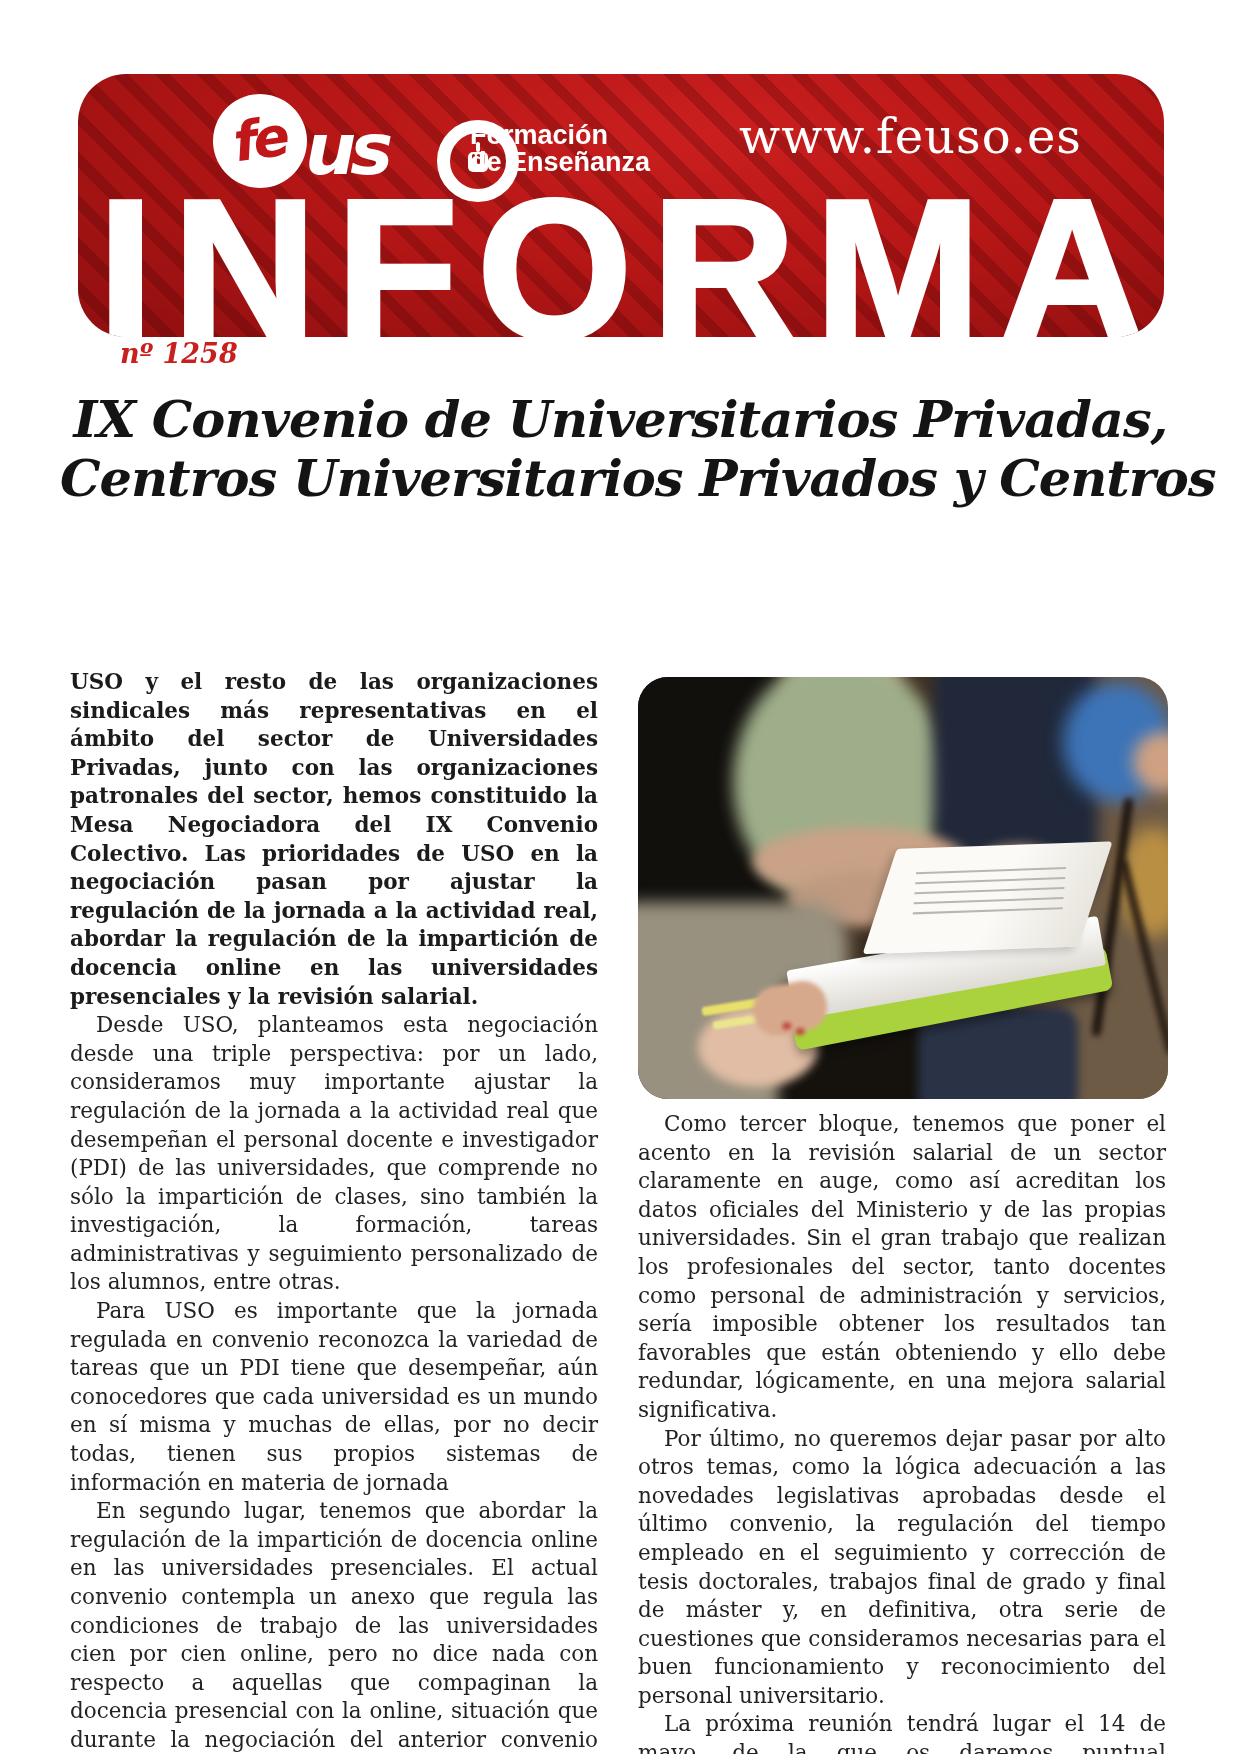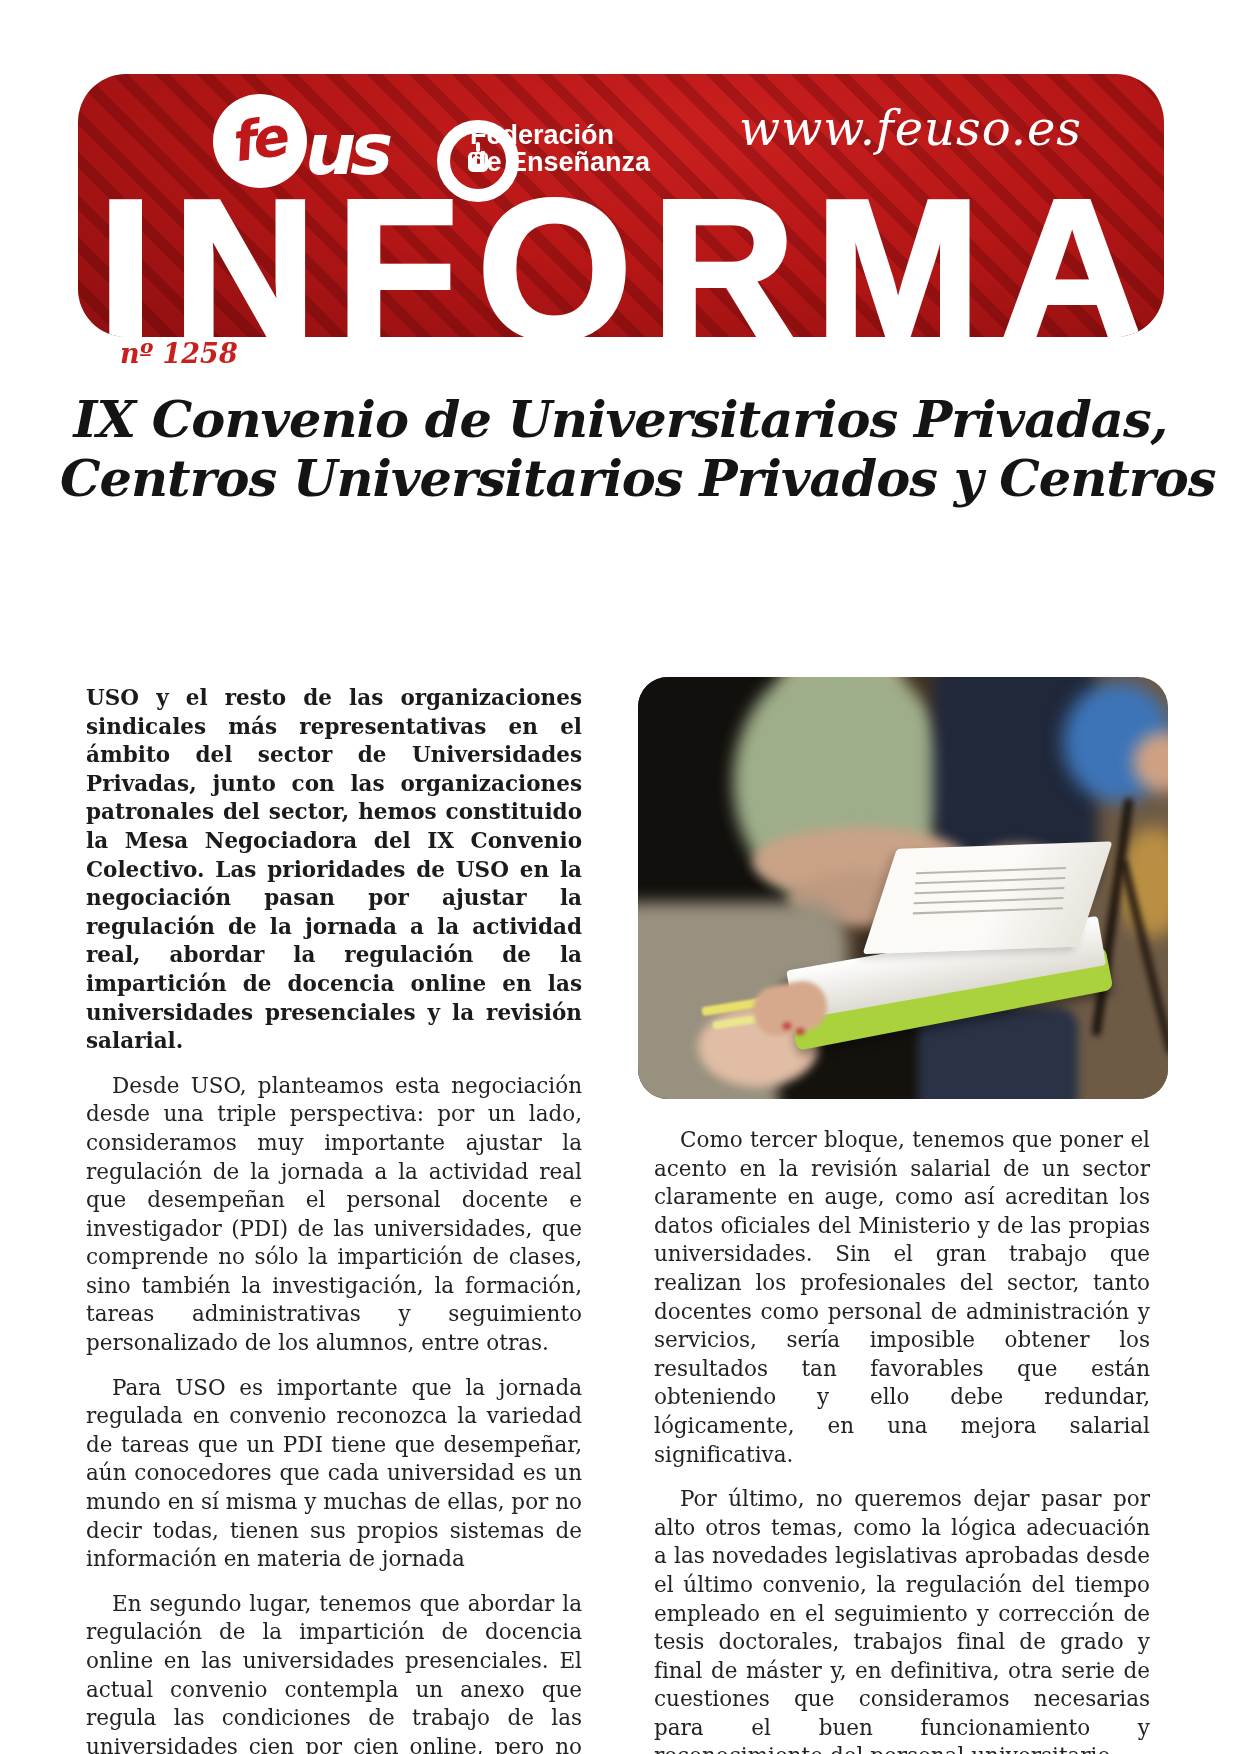--- a/index.html
+++ b/index.html
@@ -37,22 +37,22 @@
   .fist .f1,.fist .f2,.fist .f3{position:absolute;top:8px;width:3px;height:10px;background:#b01414;border-radius:2px;}
   .fist .f1{left:7px}.fist .f2{left:12px}.fist .f3{left:17px}
   .fist .mic{position:absolute;left:11px;top:-4px;width:4px;height:10px;background:#ffffff;border-radius:2px;}
 
   .tagline{
     position:absolute;left:392px;top:48px;color:#ffffff;
     font-family:"Liberation Sans",sans-serif;font-weight:bold;
     font-size:27px;line-height:27px;
   }
   .website{
-    position:absolute;right:82px;top:26px;color:#ffffff;
-    font-family:"DejaVu Serif",serif;font-style:italic;
+    position:absolute;right:82px;top:34px;color:#ffffff;
+    font-family:"DejaVu Serif",serif;
     font-size:48px;letter-spacing:1px;
   }
   .masthead{
     position:absolute;left:20px;width:1046px;bottom:-32px;
     display:flex;justify-content:space-between;
     font-family:"Liberation Sans",sans-serif;font-weight:bold;
     font-size:199px;line-height:1;color:#ffffff;
     -webkit-text-stroke:4px #ffffff;
   }
   .issue{
@@ -67,21 +67,21 @@
     font-family:"DejaVu Serif",serif;font-weight:bold;font-style:italic;
     font-size:51px;line-height:59px;color:#141414;letter-spacing:-1px;
   }
   .headline div{white-space:nowrap;}
 
   
   .col{
     position:absolute;width:528px;text-align:justify;
     font-family:"DejaVu Serif",serif;font-size:21.5px;line-height:28.6px;color:#222222;
   }
-  .col p{margin:16px;}
+  .col p{margin:0;}
   .col p.ind{text-indent:26px;}
   .col p.lead{font-weight:bold;color:#1b1b1b;}
   .col-left{left:70px;top:668px;}
   .col-right{left:638px;top:1110px;}
 
   
   .photo{
     position:absolute;left:638px;top:677px;width:530px;height:422px;
     border-radius:30px;overflow:hidden;
     background:linear-gradient(105deg,#241c14 0%,#35291d 30%,#4a3828 55%,#6b5743 78%,#75614b 100%);
@@ -138,21 +138,21 @@
         <div class="mic"></div>
         <div class="palm"></div>
         <div class="f1"></div>
           <div class="f2"></div>
           <div class="f3"></div>
       </div>
     </div>
   </div>
 
   <div class="tagline">
-    <div>Federación</div>
+    <div>Formación</div>
     <div>de Enseñanza</div>
   </div>
 
   <div class="website">www.feuso.es</div>
 
   <div class="masthead">
       <span>I</span>
       <span>N</span>
       <span>F</span>
       <span>O</span>

